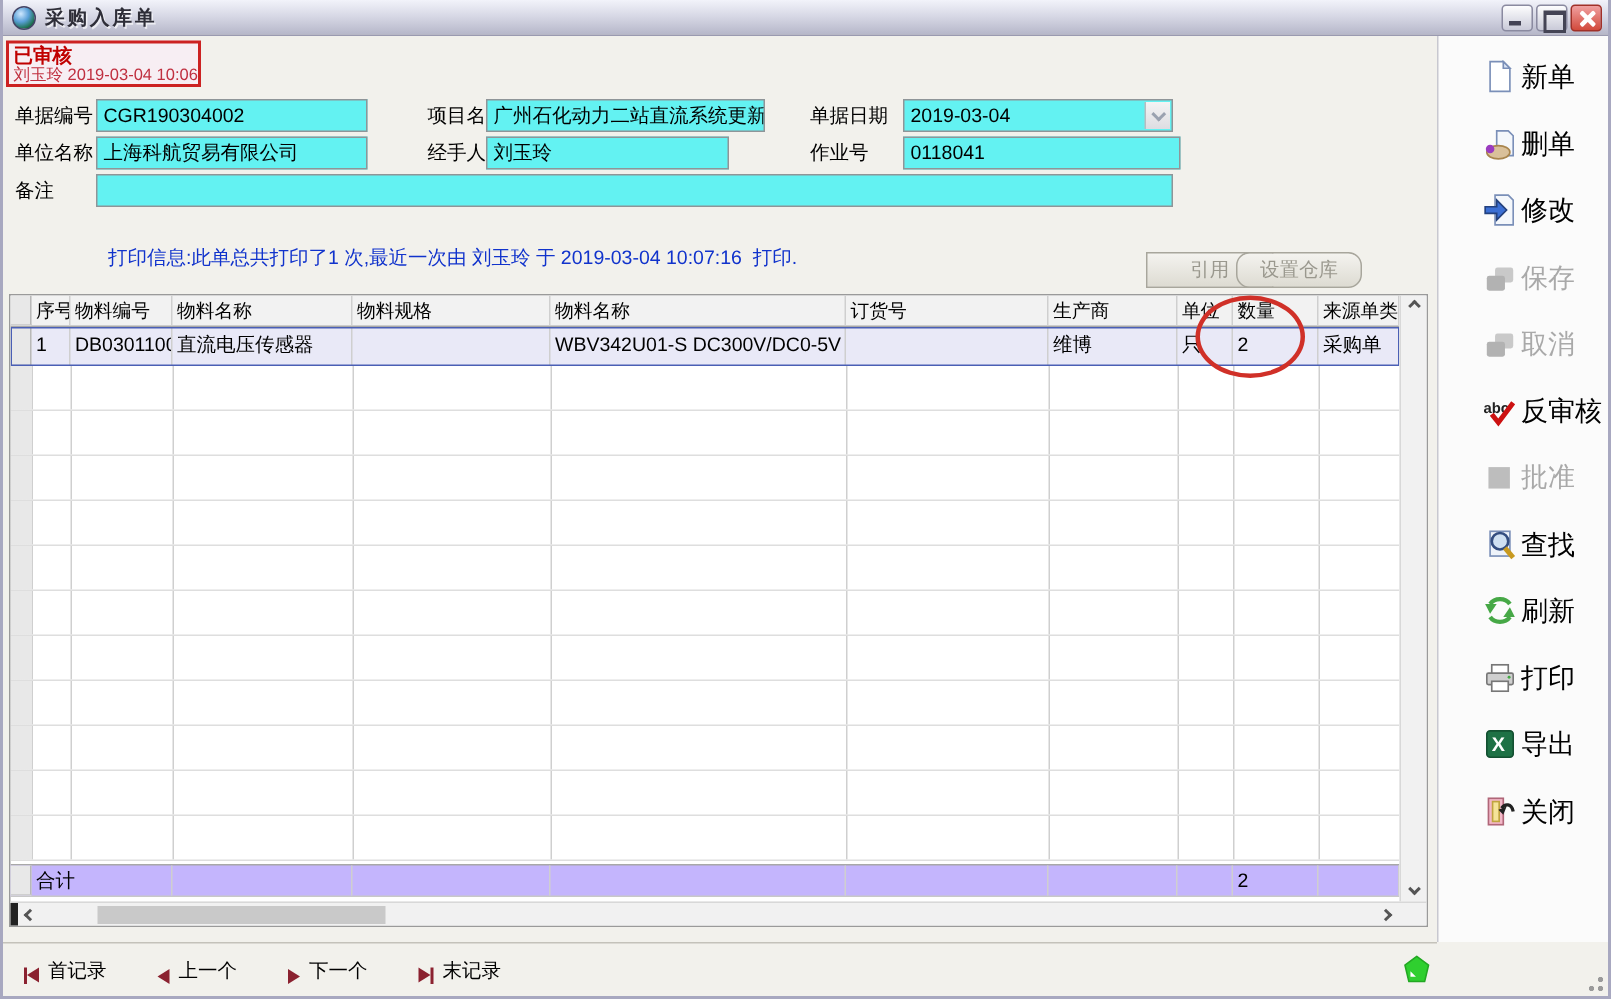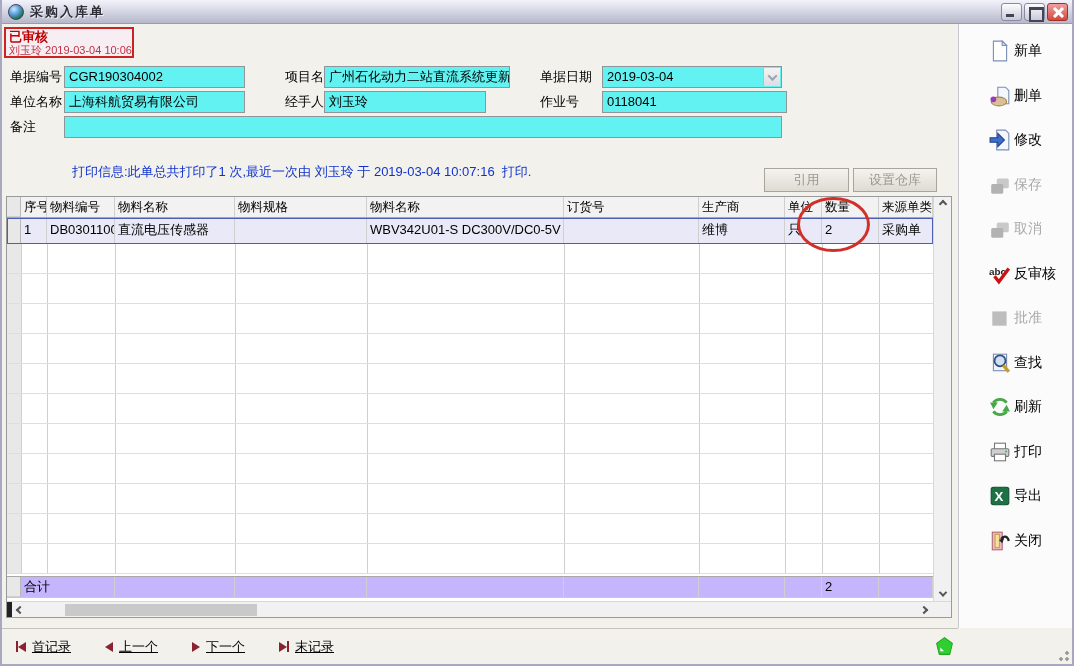--- a/index.html
+++ b/index.html
@@ -94,29 +94,29 @@
 
   
   .red-circle { position:absolute; left:795px; top:197px; width:73px; height:55px;
                 border:3px solid #d03028; border-radius:50%; pointer-events:none; }
 
   
   .sidebar { position:absolute; left:956px; top:24px; width:118px; height:604px;
              background:#fbfbfb; border-left:1px solid #c8c8d0;
              display:flex; flex-direction:column; gap:14.5px; padding:12px 0 0 30px; }
   .side-item { display:flex; align-items:center; gap:3px; height:30px; cursor:default; }
-  .side-item .lbl { font-size:14px; }
+  .side-item .lbl { font-size:18px; }
   .side-item.disabled .lbl { color:#a9a9a9; }
   .icon-20 { width:22px; height:22px; flex:0 0 22px; }
 
   
   .bottombar { position:absolute; left:0; top:628px; width:956px; height:36px;
                border-top:1px solid #c4c2ba; background:#f2f1ec;
                display:flex; align-items:center; gap:34px; padding-left:14px; }
-  .nav-item { display:flex; align-items:center; gap:6px;text-decoration:underline; }
+  .nav-item { display:flex; align-items:flex-end; gap:6px; }
   .nav-item .lbl { font-size:13px; }
   .nav-icon { display:flex; align-items:center; }
   .nav-bar-mark { width:2px; height:11px; background:#8b2230; }
   .tri-left  { width:0; height:0; border-top:5.5px solid transparent; border-bottom:5.5px solid transparent; border-right:8px solid #8b2230; }
   .tri-right { width:0; height:0; border-top:5.5px solid transparent; border-bottom:5.5px solid transparent; border-left:8px solid #8b2230; }
 
   .sync-icon { position:absolute; left:932px; top:636px; width:21px; height:21px; }
   .resize-grip { position:absolute; right:3px; bottom:3px; width:13px; height:13px;
       background:
         radial-gradient(circle at 11px 11px,#9a9a9a 1.5px,transparent 2px),
@@ -161,21 +161,21 @@
   <div class="ffield" style="left:322px; top:91px; width:162px;">刘玉玲</div>
   <div class="flabel" style="left:538px; top:93px;">作业号</div>
   <div class="ffield" style="left:600px; top:91px; width:185px;">0118041</div>
 
   <div class="flabel" style="left:8px; top:118px;">备注</div>
   <div class="ffield" style="left:62px; top:116px; width:718px;"></div>
 
   <div class="print-info">打印信息:此单总共打印了1 次,最近一次由 刘玉玲 于 2019-03-04 10:07:16  打印.</div>
 
   <button class="btn disabled" style="left:762px; top:168px; width:85px;">引用</button>
-  <button class="btn disabled" style="left:851px; top:168px; width:84px;">设置仓库</button>
+  <button class="btn disabled" style="left:822px; top:168px; width:84px;border-radius:9px;">设置仓库</button>
 
   <div class="grid-wrap">
     <div class="grid-main">
       <div class="grid-left">
         <div class="grow ghead">
           <div class="gcell sel-cell"></div>
           <div class="gcell">序号</div>
           <div class="gcell">物料编号</div>
           <div class="gcell">物料名称</div>
           <div class="gcell">物料规格</div>

